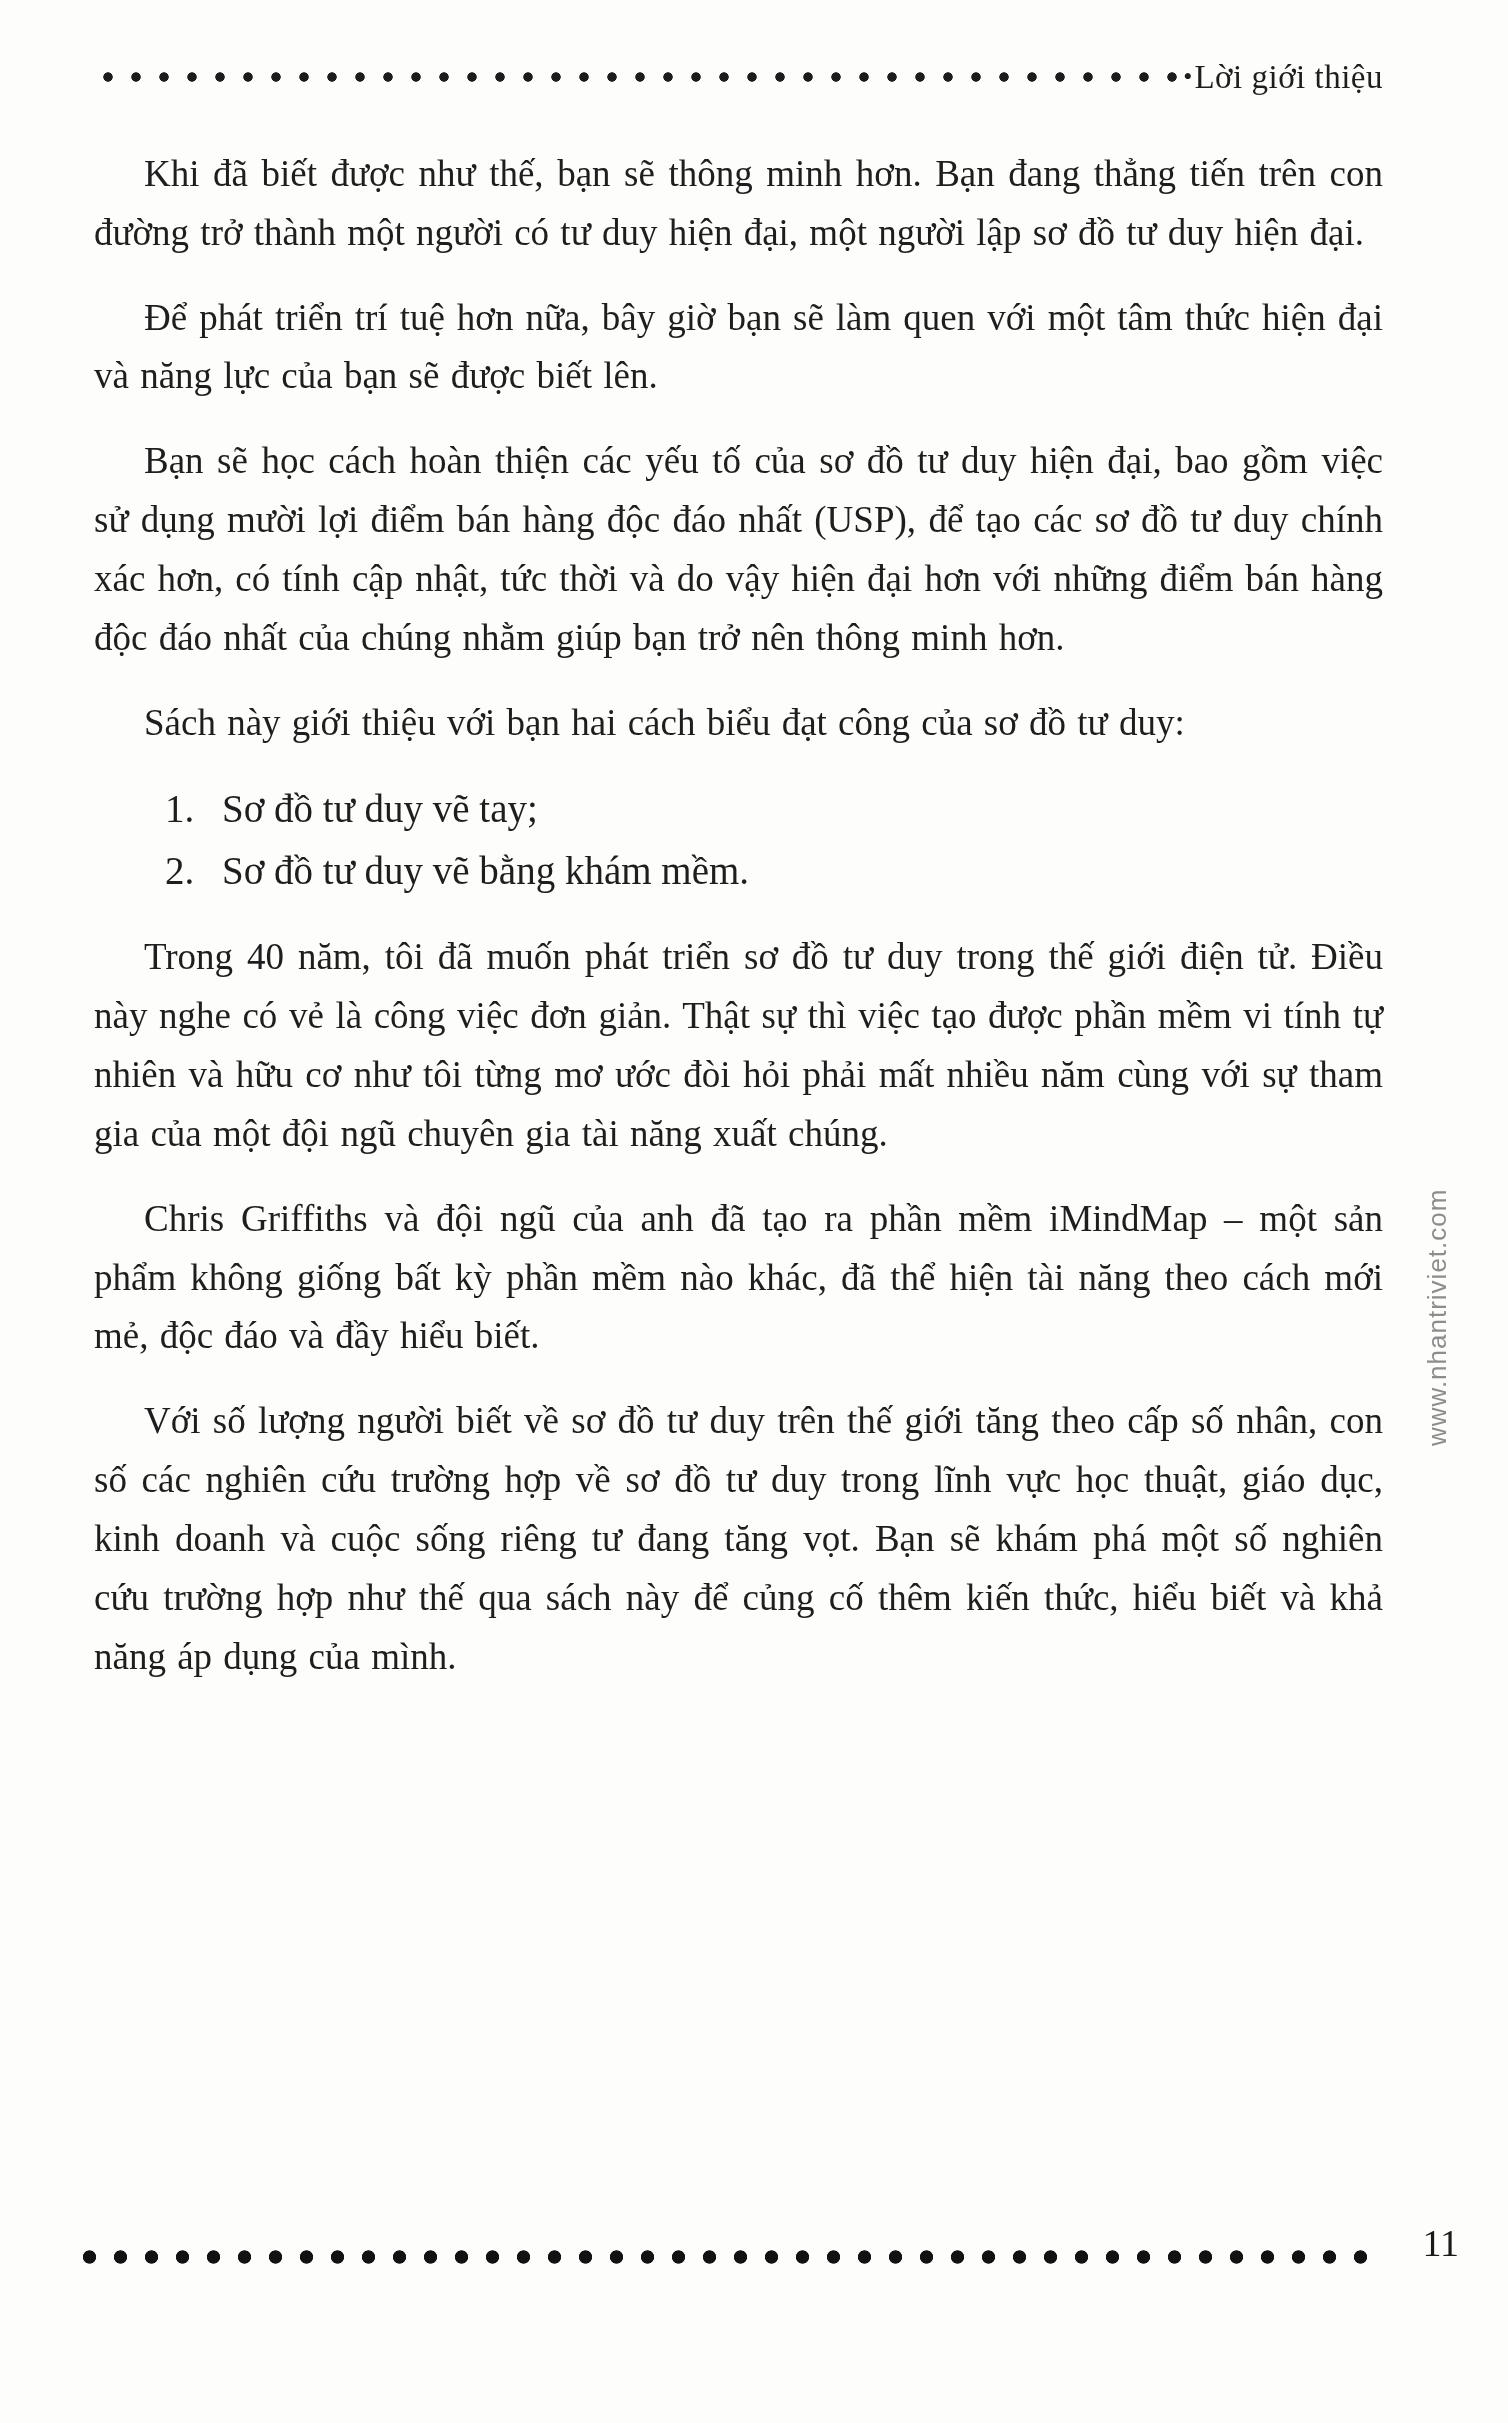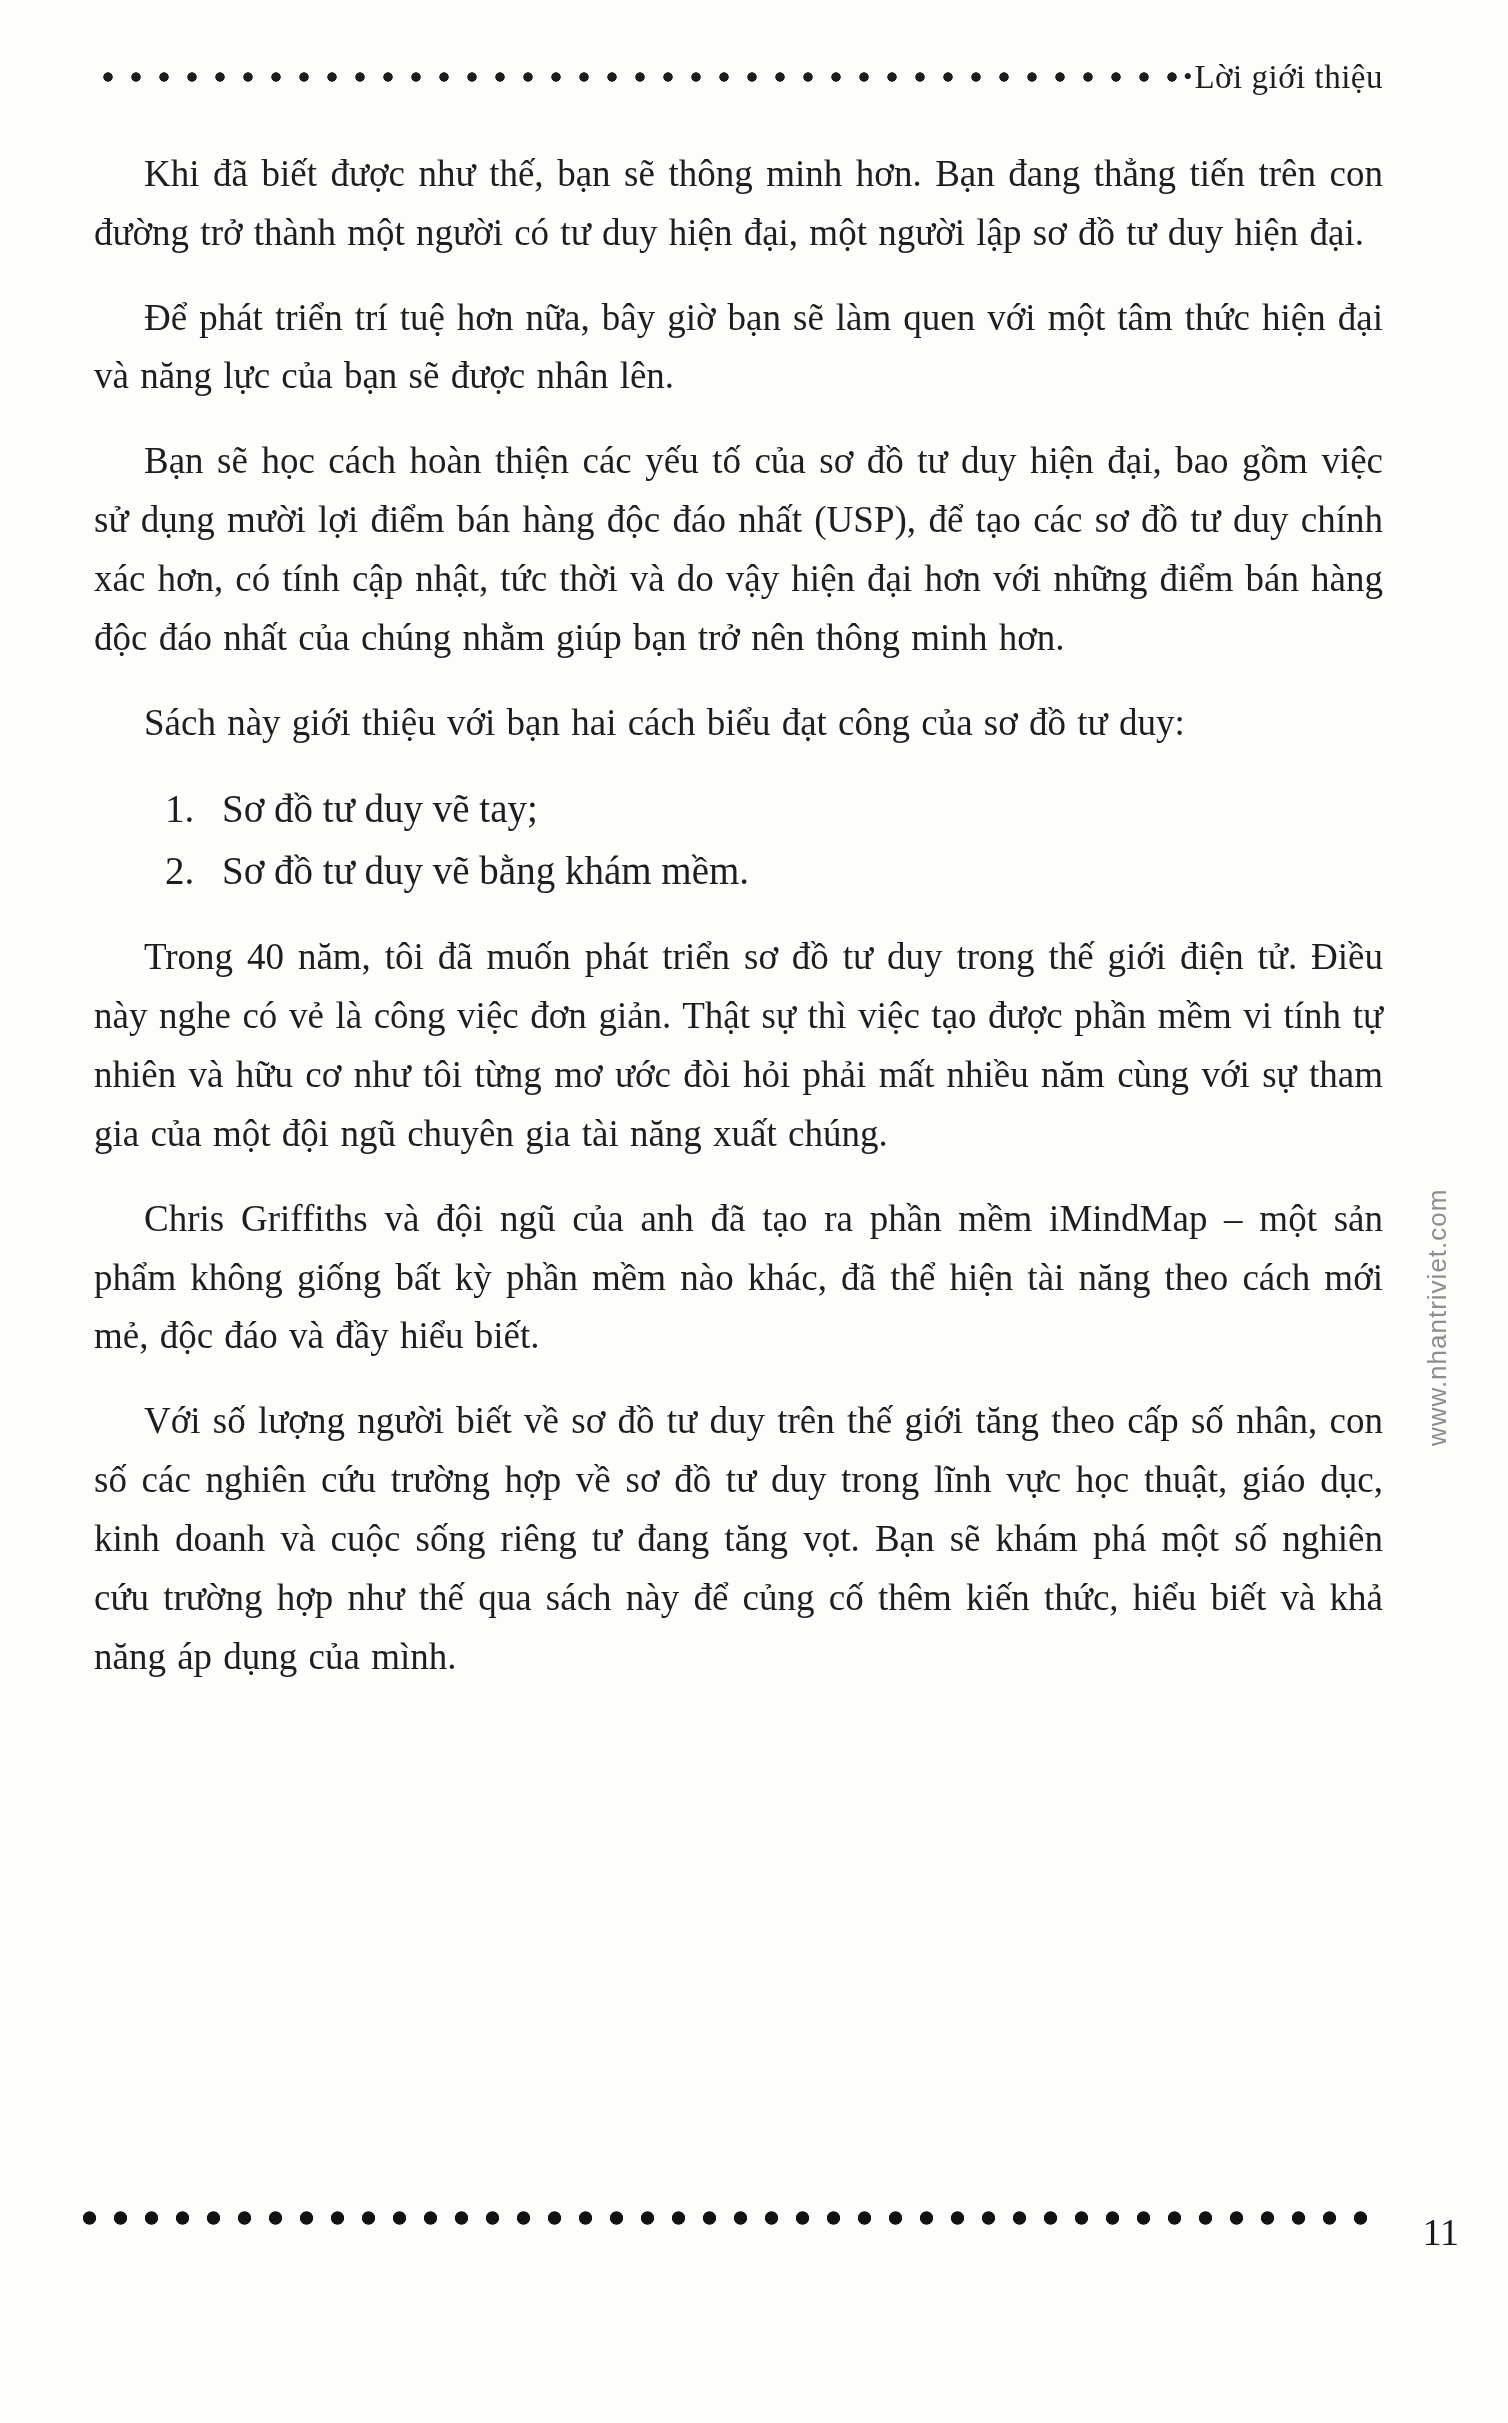--- a/index.html
+++ b/index.html
@@ -72,21 +72,21 @@
     flex: 0 0 57px;
   }
   
   .footer-row {
     position: absolute;
     left: 74px;
     right: 50px;
     top: 2210px;
     height: 55px;
     display: flex;
-    align-items: flex-start;
+    align-items: flex-end;
   }
   .footer-dots {
     flex: 1;
     height: 16px;
     background-image: radial-gradient(circle, #121212 6.3px, transparent 7px);
     background-size: 31px 16px;
     background-position: left center;
     background-repeat: repeat-x;
   }
   .page-number {
@@ -120,21 +120,21 @@
   <div class="content">
 
     <div class="header-row">
       <div class="header-dots"></div>
       <span class="header-bullet">•</span>
       <span class="header-label">Lời giới thiệu</span>
     </div>
 
     <p class="para">Khi đã biết được như thế, bạn sẽ thông minh hơn. Bạn đang thẳng tiến trên con đường trở thành một người có tư duy hiện đại, một người lập sơ đồ tư duy hiện đại.</p>
 
-    <p class="para">Để phát triển trí tuệ hơn nữa, bây giờ bạn sẽ làm quen với một tâm thức hiện đại và năng lực của bạn sẽ được nhân lên.</p>
+    <p class="para">Để phát triển trí tuệ hơn nữa, bây giờ bạn sẽ làm quen với một tâm thức hiện đại và năng lực của bạn sẽ được biết lên.</p>
 
     <p class="para">Bạn sẽ học cách hoàn thiện các yếu tố của sơ đồ tư duy hiện đại, bao gồm việc sử dụng mười lợi điểm bán hàng độc đáo nhất (USP), để tạo các sơ đồ tư duy chính xác hơn, có tính cập nhật, tức thời và do vậy hiện đại hơn với những điểm bán hàng độc đáo nhất của chúng nhằm giúp bạn trở nên thông minh hơn.</p>
 
     <p class="para">Sách này giới thiệu với bạn hai cách biểu đạt công của sơ đồ tư duy:</p>
 
     <div class="book-list">
       <div class="item">
         <span class="num">1.</span>
         <span class="txt">Sơ đồ tư duy vẽ tay;</span>
       </div>

